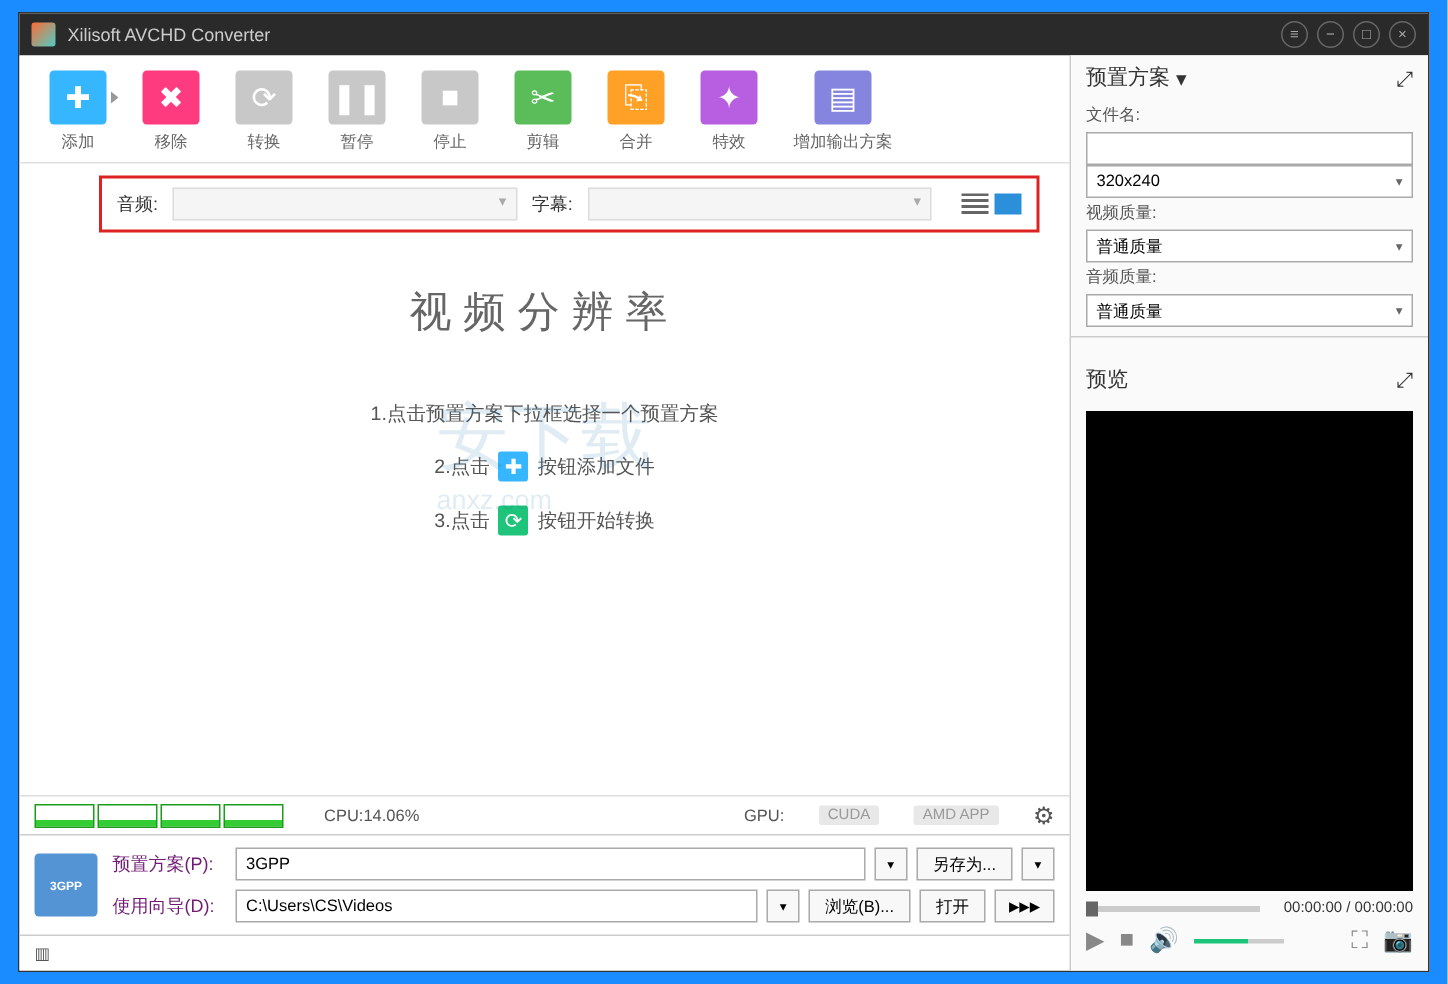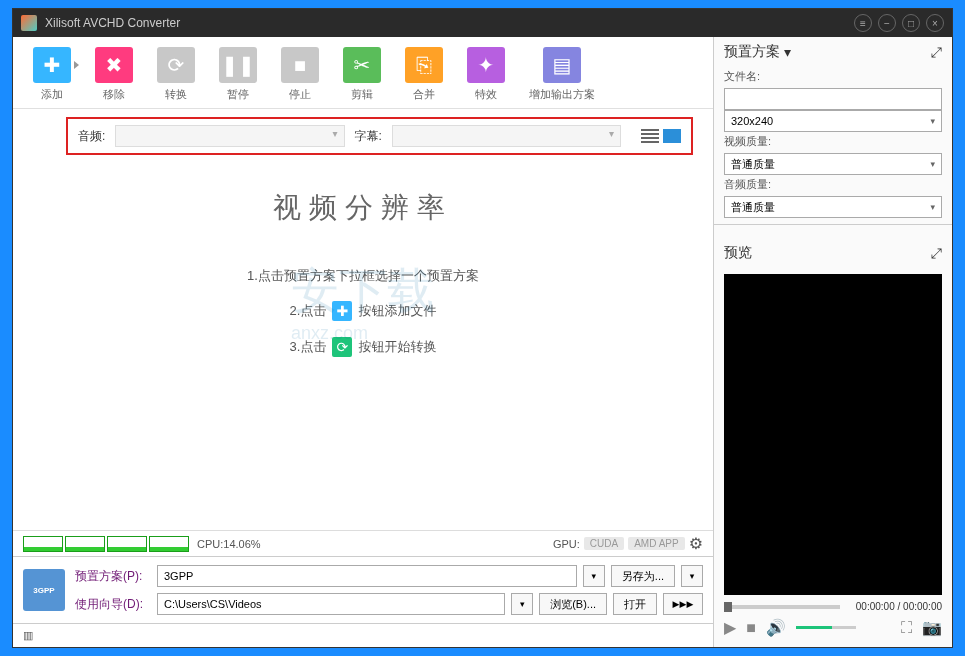--- a/index.html
+++ b/index.html
@@ -33,21 +33,21 @@
 .list-v { background: repeating-linear-gradient(#666,#666 2px,transparent 2px,transparent 4px); }
 .grid-v { background: #2b8fd9; }
 .wizard { flex: 1; display: flex; flex-direction: column; align-items: center; padding-top: 30px; position: relative; }
 .watermark { position: absolute; top: 80px; left: 50%; transform: translateX(-50%); opacity: 0.12; font-size: 48px; color: #0369a1; pointer-events: none; text-align: left; margin-top: 20px; }
 .watermark-sub { font-size: 18px; }
 .wizard-title { font-size: 28px; color: #666; letter-spacing: 8px; margin-bottom: 40px; }
 .wizard-step { font-size: 13px; color: #555; margin-bottom: 16px; display: flex; align-items: center; gap: 6px; }
 .step-icon { width: 20px; height: 20px; border-radius: 2px; display: inline-flex; align-items: center; justify-content: center; color: #fff; font-size: 14px; }
 .si-blue { background: #36b6ff; }
 .si-green { background: #1ec47a; }
-.cpu-bar { height: 26px; border-top: 1px solid #ddd; display: flex; align-items: center; padding: 0 10px; gap: 4px; font-size: 11px; color: #555; }
+.cpu-bar { height: 26px; border-top: 1px solid #ddd; display: flex; align-items: center; padding: 0 10px; gap: 23px; font-size: 11px; color: #555; }
 .cpu-graph { display: flex; gap: 2px; }
 .cpu-cell { width: 40px; height: 16px; border: 1px solid #1a9e1a; background: linear-gradient(to top,#3c3 30%,transparent 30%); }
 .cpu-text { margin-left: 4px; }
 .gpu-text { margin-left: auto; }
 .gpu-badge { padding: 1px 6px; background: #e8e8e8; color: #999; font-size: 10px; border-radius: 2px; }
 .gear { font-size: 16px; cursor: pointer; }
 .bottom-panel { border-top: 1px solid #ccc; padding: 8px 10px; display: flex; gap: 10px; align-items: center; }
 .file-icon { width: 42px; height: 42px; background: #5594d4; border-radius: 3px; display: flex; align-items: center; justify-content: center; color: #fff; font-size: 8px; font-weight: bold; }
 .bottom-fields { flex: 1; display: flex; flex-direction: column; gap: 6px; }
 .field-row { display: flex; align-items: center; gap: 6px; font-size: 12px; }

